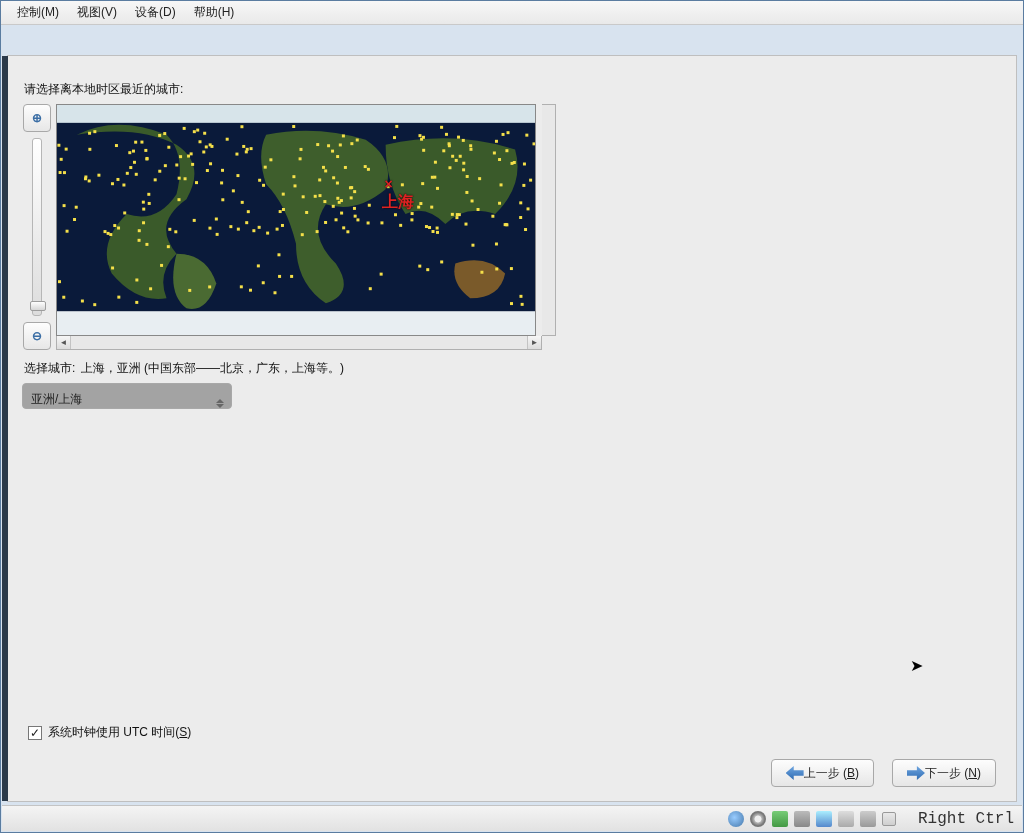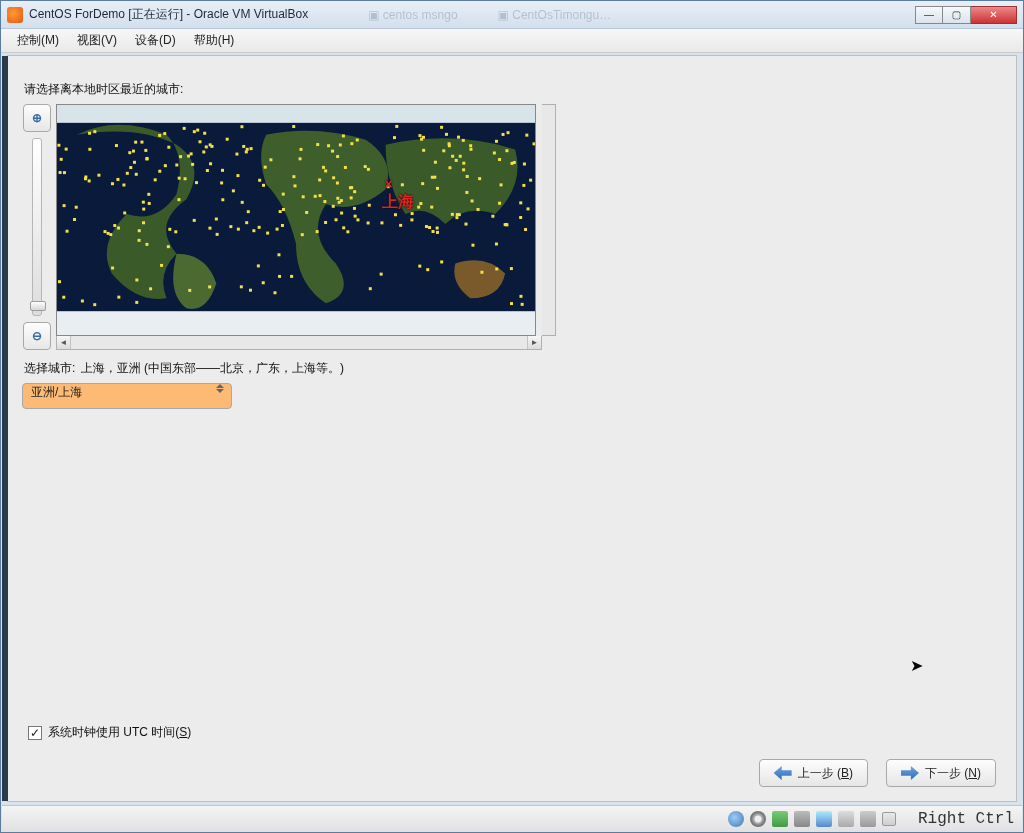--- a/index.html
+++ b/index.html
@@ -39,32 +39,32 @@
 .map .city-x { position:absolute; color:#d22; font-size:14px; font-weight:bold; text-shadow:0 0 2px #000; }
 .map-hscroll { height:14px; border:1px solid #b0b0b0; border-top:none; background:#e8e8e8; position:relative; }
 .map-hscroll .arrow { position:absolute; top:0; bottom:0; width:14px; background:linear-gradient(#f6f6f6,#dcdcdc); display:flex; align-items:center; justify-content:center; font-size:8px; color:#555; }
 .map-hscroll .arrow.l { left:0; border-right:1px solid #c3c3c3; }
 .map-hscroll .arrow.r { right:0; border-left:1px solid #c3c3c3; }
 .map-vscroll { position:absolute; right:-14px; top:0; bottom:14px; width:14px; border:1px solid #b0b0b0; border-left:none; background:#e8e8e8; }
 
 .city-line { margin:10px 0 6px 2px; color:#111; }
 .city-line span.lbl { margin-right:2px;text-align:right; }
 
-.combo { display:inline-flex; align-items:flex-start; width:210px; height:26px; border:1px solid #a8a8a8; border-radius:4px; background:#fdba74; padding:0 4px 0 8px; color:#222; }
+.combo { display:inline-flex; align-items:flex-end; width:210px; height:26px; border:1px solid #a8a8a8; border-radius:4px; background:#a3a3a3; padding:0 4px 0 8px; color:#222; }
 .combo .val { flex:1; }
 .combo .spin { width:14px; display:flex; flex-direction:column; align-items:center; gap:1px; }
 .combo .spin i { width:0;height:0;border-left:4px solid transparent;border-right:4px solid transparent; }
 .combo .spin i.up { border-bottom:4px solid #666; }
 .combo .spin i.dn { border-top:4px solid #666; }
 
 .utc-row { position:absolute; left:20px; bottom:60px; display:flex; align-items:center; gap:6px; color:#111; }
 .utc-row .chk { width:14px; height:14px; border:1px solid #777; background:#fff; display:inline-flex; align-items:center; justify-content:center; font-size:10px; color:#222; }
 
 .nav-btns { position:absolute; right:20px; bottom:14px; display:flex; gap:18px; }
-.nav-btn { height:28px; padding:0 14px; border:1px solid #a8a8a8; border-radius:4px; background:linear-gradient(#fdfdfd,#e6e6e6); display:inline-flex; align-items:center; gap:6px; color:#222; }
+.nav-btn { height:28px; padding:0 14px; border:1px solid #a8a8a8; border-radius:4px; background:linear-gradient(#fdfdfd,#e6e6e6); display:inline-flex; align-items:center; gap:0; color:#222; }
 .nav-btn .arrow-ico { width:18px; height:14px; }
 .nav-btn .arrow-ico.left { background:linear-gradient(#6fa6e0,#2f6cb3); clip-path: polygon(0 50%,45% 0,45% 30%,100% 30%,100% 70%,45% 70%,45% 100%); }
 .nav-btn .arrow-ico.right { background:linear-gradient(#6fa6e0,#2f6cb3); clip-path: polygon(100% 50%,55% 0,55% 30%,0 30%,0 70%,55% 70%,55% 100%); }
 .nav-btn u { text-decoration: underline; }
 
 
 .vb-status { position:absolute; left:1px; right:1px; bottom:1px; height:26px; background:linear-gradient(#f4f4f4,#e2e2e2); border-top:1px solid #c4c4c4; display:flex; align-items:center; justify-content:flex-end; padding:0 8px; gap:6px; color:#333; }
 .vb-status .ico { width:16px; height:16px; border-radius:2px; display:inline-block; }
 .vb-status .ico.disk { background: radial-gradient(circle at 40% 40%, #9cf, #47a); border-radius:50%; }
 .vb-status .ico.cd   { background: radial-gradient(circle at 50% 50%, #eee 30%, #bbb 32%, #777 60%); border-radius:50%; }
@@ -75,33 +75,20 @@
 .vb-status .ico.rec  { background: linear-gradient(#ccc,#999); }
 .vb-status .ico.host { background: linear-gradient(#e9e9e9,#cfcfcf); border:1px solid #999; width:14px; height:14px; }
 .vb-status .hostkey { font-family: "Courier New", monospace; font-size:16px; margin-left:16px; }
 
 .cursor { position:absolute; left:909px; top:655px; font-size:16px; color:#000; pointer-events:none; }
 </style>
 </head>
 <body>
 
 <div class="win-chrome">
-  <div class="titlebar">
-    <span class="favicon"></span>
-    <span class="title">CentOS ForDemo [正在运行] - Oracle VM VirtualBox</span>
-    <div class="ghost-tabs">
-      <span>centos msngo</span>
-      <span>CentOsTimongu…</span>
-    </div>
-    <div class="win-btns">
-      <div class="win-btn">—</div>
-      <div class="win-btn">▢</div>
-      <div class="win-btn close">✕</div>
-    </div>
-  </div>
 
   <div class="vb-menubar">
     <span>控制(M)</span>
     <span>视图(V)</span>
     <span>设备(D)</span>
     <span>帮助(H)</span>
   </div>
 
   <div class="guest">
     <div class="edge-left"></div>

